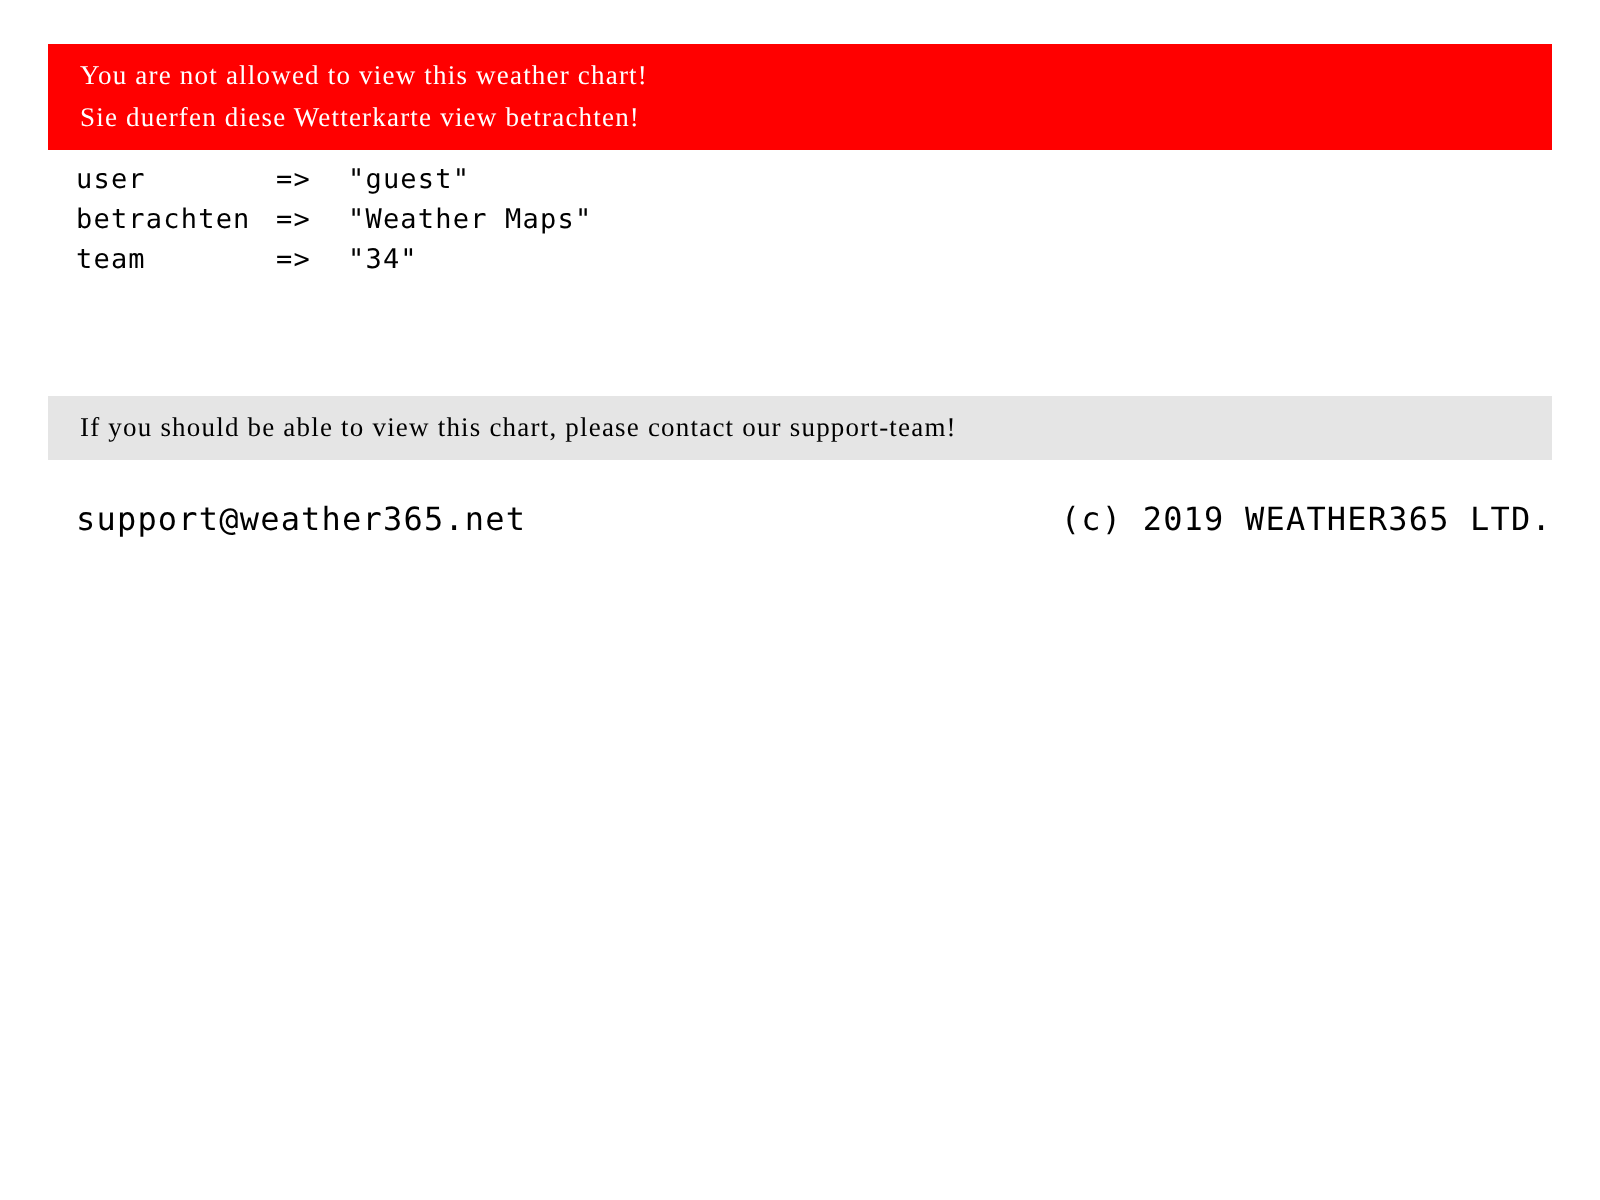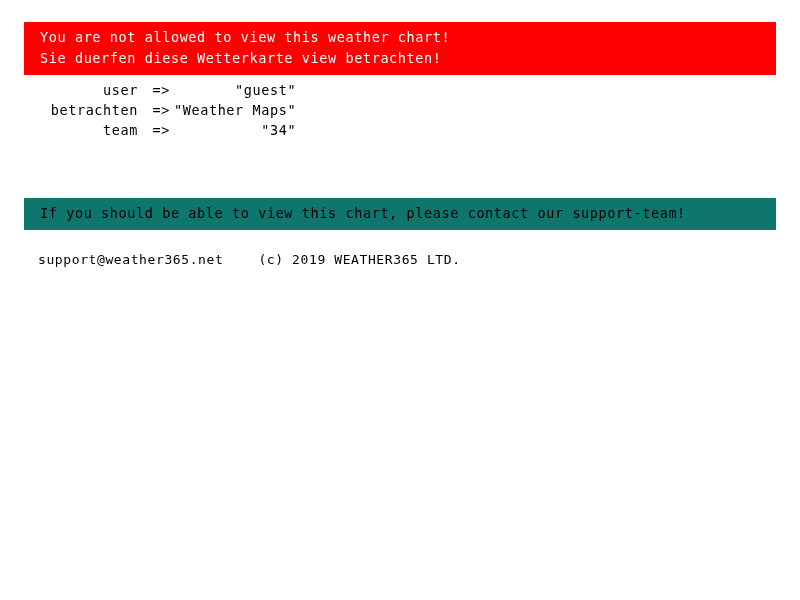--- a/index.html
+++ b/index.html
@@ -23,37 +23,37 @@
   .banner {
     position: absolute;
     left: 24px;
     width: 752px;
     box-sizing: border-box;
     padding: 5px 16px 6px 16px;
     font-size: 13.5px;
     line-height: 21px;
     letter-spacing: 0.6px;
     white-space: nowrap;
+    font-family: Liberation Serif, serif;
   }
   .banner-error {
     top: 22px;
     background: #ff0000;
     color: #ffffff;
   }
   .banner-info {
     top: 198px;
-    background: #0f766e;
+    background: #e5e5e5;
     color: #000000;
   }
   .params {
     position: absolute;
     left: 38px;
     top: 80px;
     border-collapse: collapse;
-    text-align: right;
   }
   .params td {
     font-size: 13.5px;
     line-height: 20px;
     padding: 0;
     letter-spacing: 0.6px;
     white-space: nowrap;
     vertical-align: top;
   }
   .params .key {
@@ -64,25 +64,25 @@
   }
   .params .val {
     padding-left: 4px;
   }
   .footer {
     position: absolute;
     top: 250px;
     left: 38px;
     width: 738px;
     display: flex;
-    font-size: 13px;
+    justify-content: space-between;
+    font-size: 16px;
     line-height: 20px;
     letter-spacing: 0.6px;
     white-space: nowrap;
-    gap: 35px;
   }
   .footer a {
     color: #000000;
     text-decoration: none;
   }
 </style>
 </head>
 <body>
 
 <div class="page">

